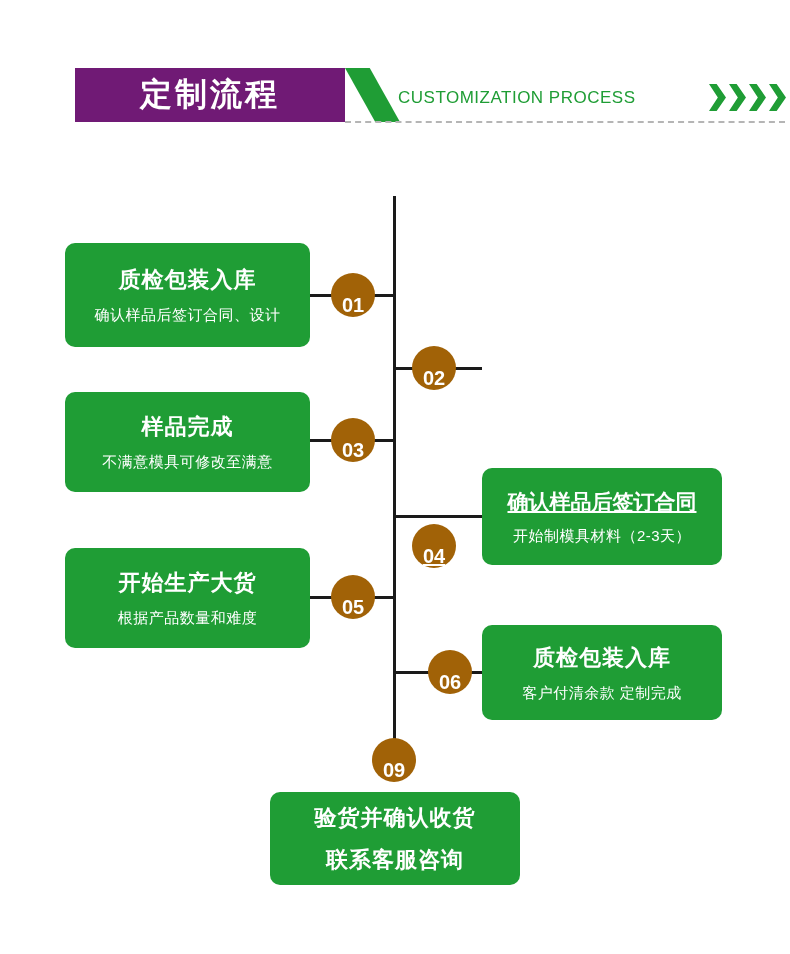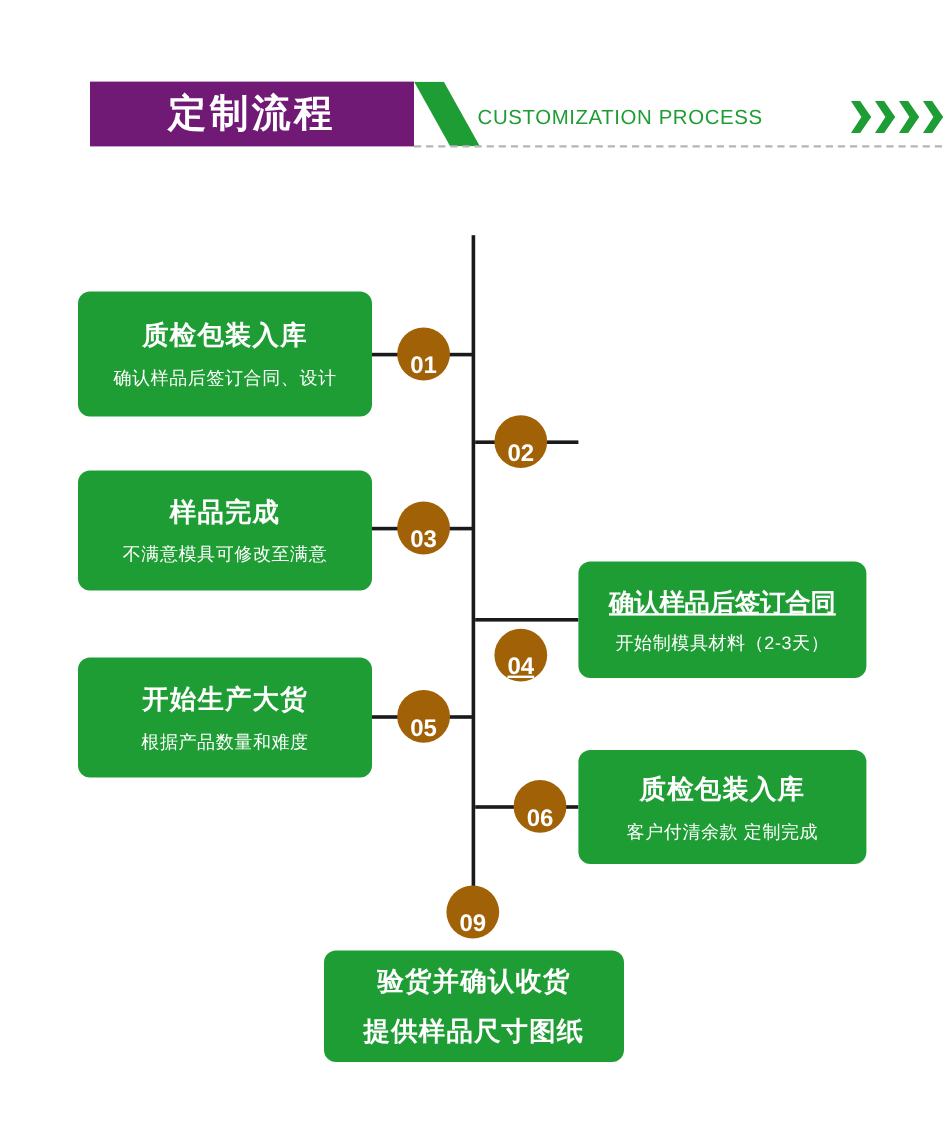--- a/index.html
+++ b/index.html
@@ -143,16 +143,16 @@
     <div class="box-sub">根据产品数量和难度</div>
   </div>
 
   <div class="step-box" style="left:482px; top:625px; width:240px; height:95px;">
     <div class="box-title">质检包装入库</div>
     <div class="box-sub">客户付清余款 定制完成</div>
   </div>
 
   <div class="step-box final" style="left:270px; top:792px; width:250px; height:93px;">
     <div class="box-title">验货并确认收货</div>
-    <div class="box-title">提供样品尺寸图纸</div>
+    <div class="box-title">联系客服咨询</div>
   </div>
 
 </div>
 
 </body></html>

